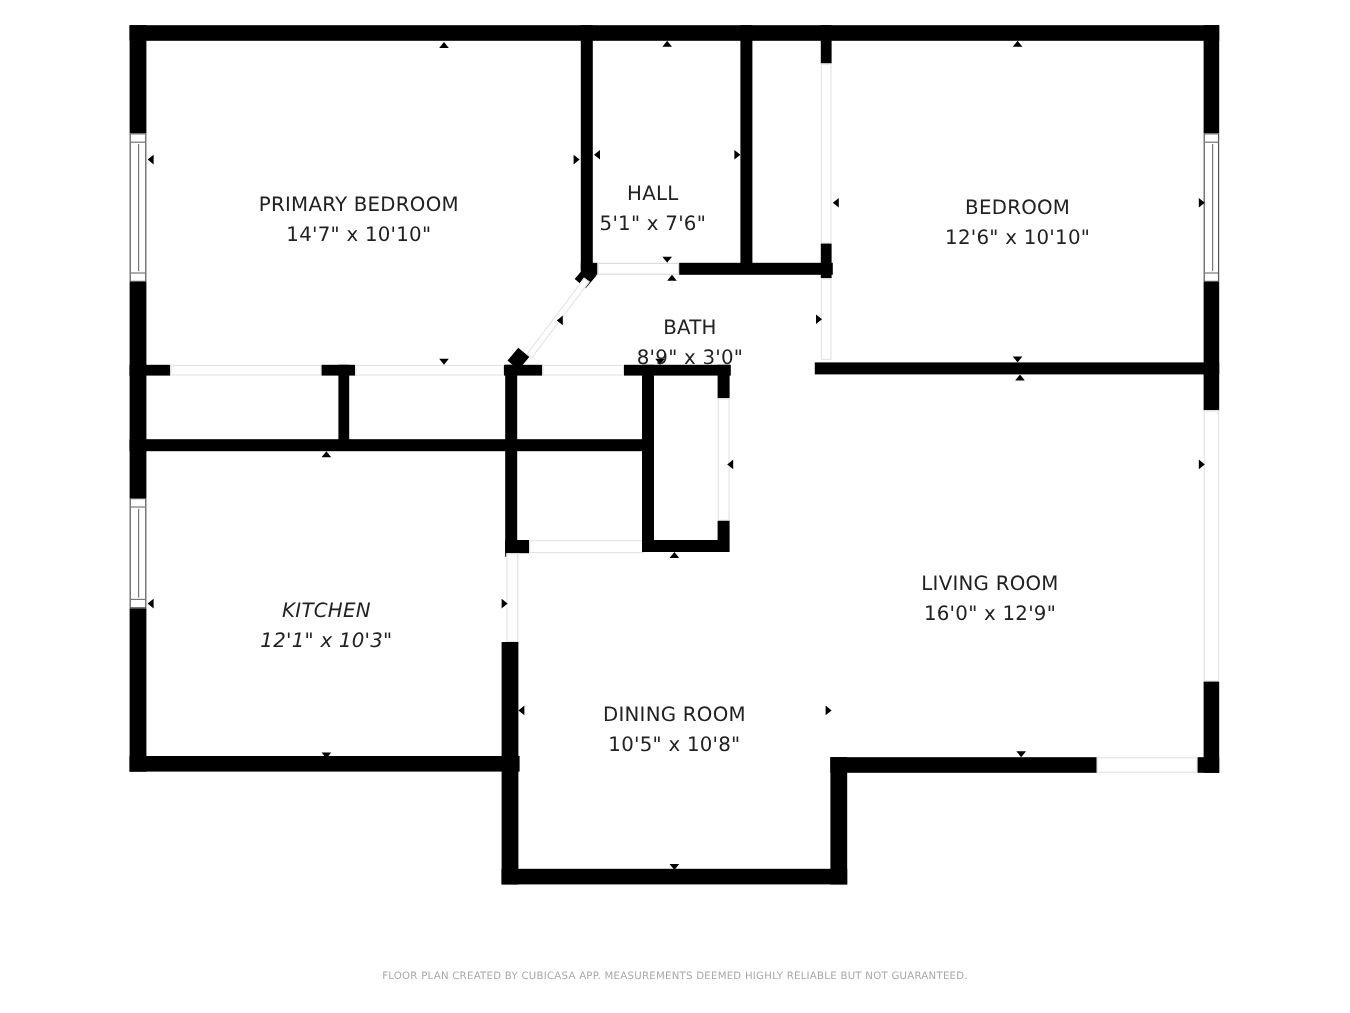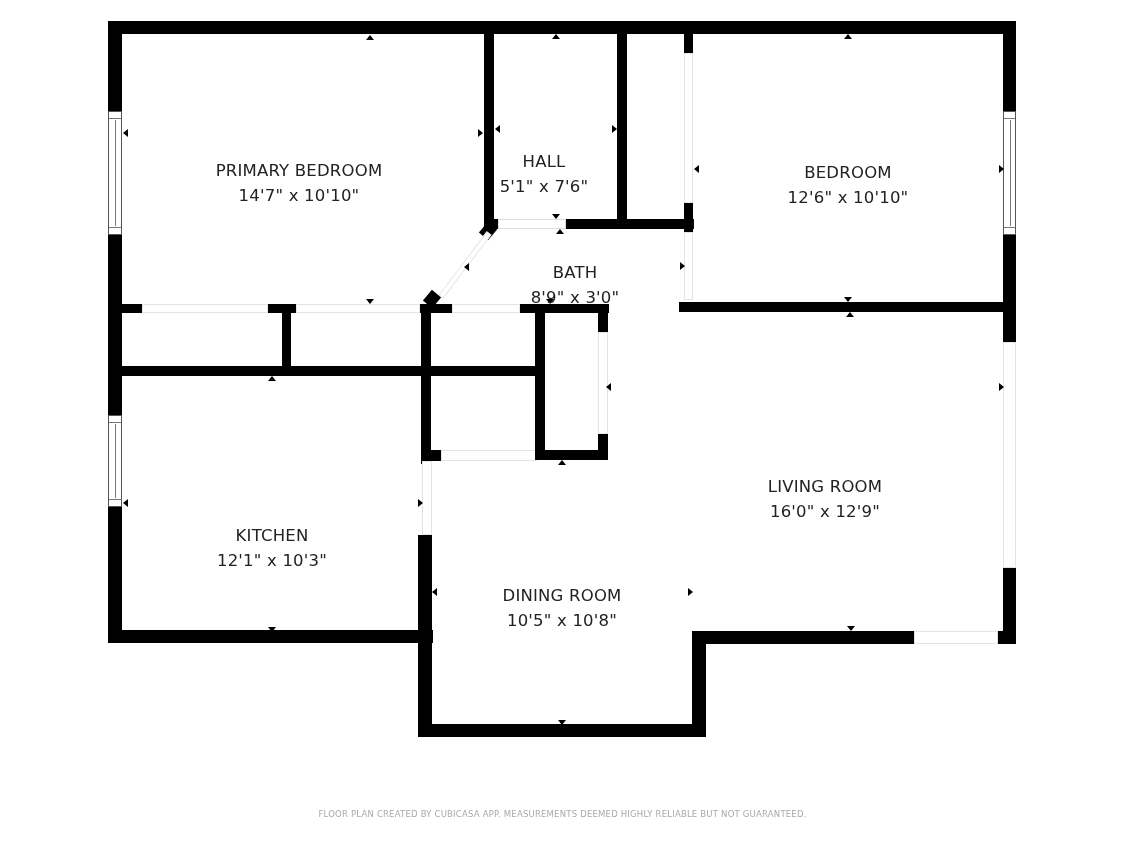--- a/index.html
+++ b/index.html
@@ -123,21 +123,21 @@
     <span class="dim">5'1" x 7'6"</span>
   </div>
   <div class="label" style="left:848px;top:160px;">
     <span class="nm">BEDROOM</span>
     <span class="dim">12'6" x 10'10"</span>
   </div>
   <div class="label" style="left:575px;top:260px;">
     <span class="nm">BATH</span>
     <span class="dim">8'9" x 3'0"</span>
   </div>
-  <div class="label" style="left:272px;top:523px;">
+  <div class="label" style="left:272px;top:496px;font-style:italic;">
     <span class="nm">KITCHEN</span>
     <span class="dim">12'1" x 10'3"</span>
   </div>
   <div class="label" style="left:825px;top:453px;margin-top:21px;">
     <span class="nm">LIVING ROOM</span>
     <span class="dim">16'0" x 12'9"</span>
   </div>
   <div class="label" style="left:562px;top:583px;">
     <span class="nm">DINING ROOM</span>
     <span class="dim">10'5" x 10'8"</span>

